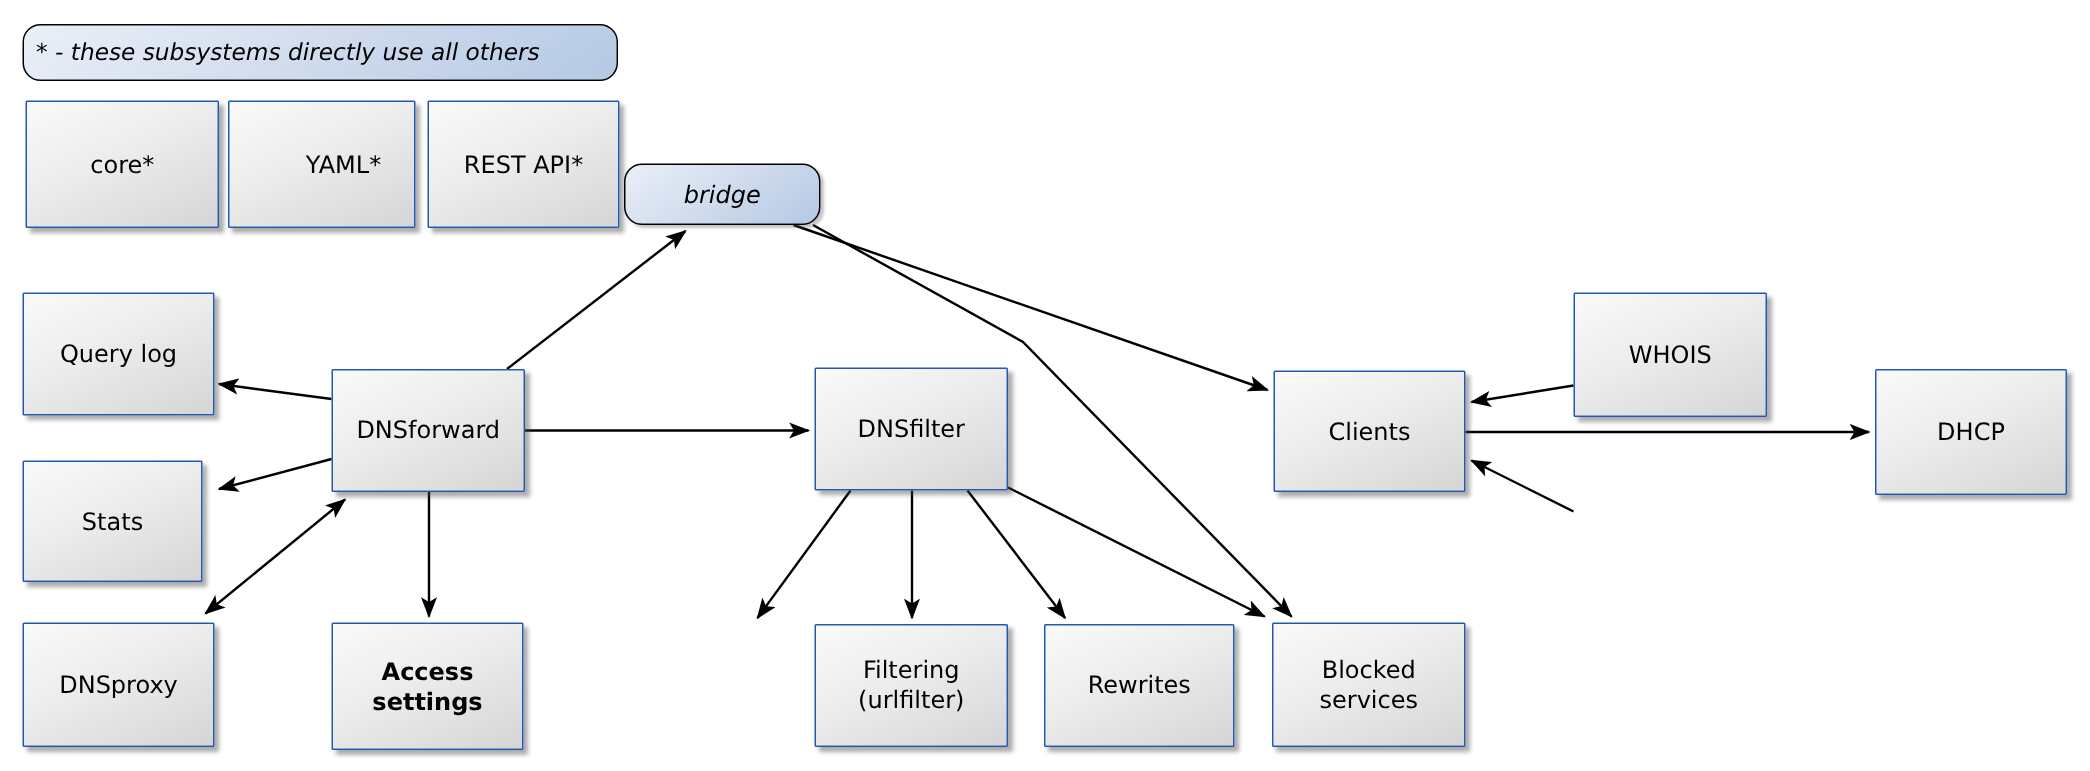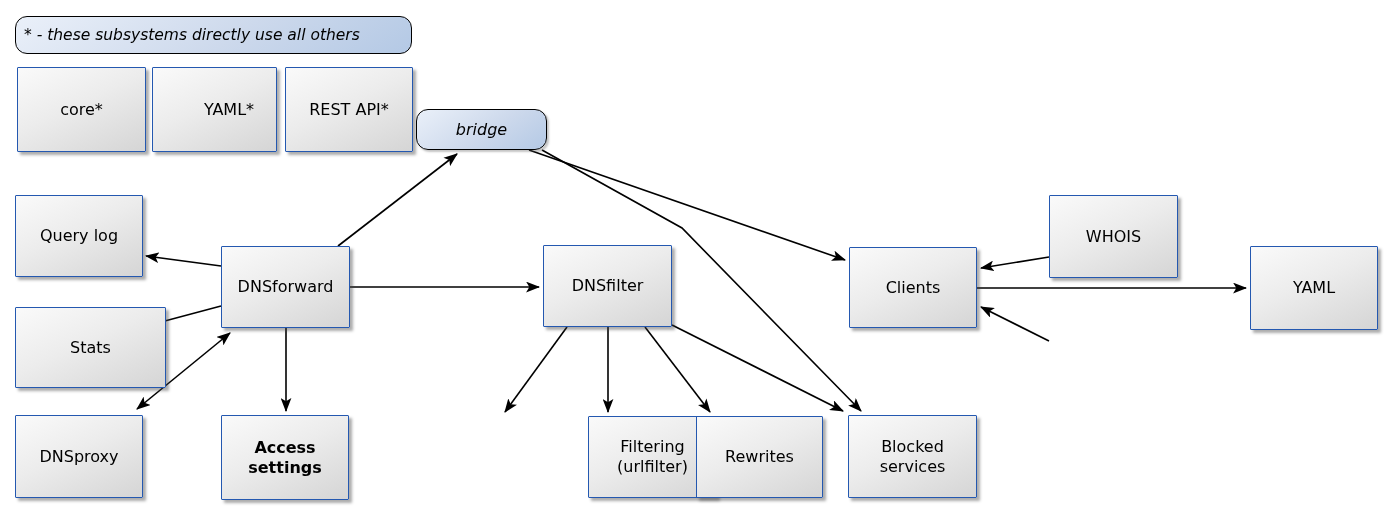--- a/index.html
+++ b/index.html
@@ -90,32 +90,32 @@
 
   <div class="bluebox legend" style="left:15px; top:16px; width:397px; height:38px;">* - these subsystems directly use all others</div>
 
   <div class="node" style="left:17px;  top:67px;  width:129px; height:85px;">core*</div>
   <div class="node" style="left:152px; top:67px;  width:125px; height:85px;padding-left:29px;">YAML*</div>
   <div class="node" style="left:285px; top:67px;  width:128px; height:85px;">REST API*</div>
 
   <div class="bluebox" style="left:416px; top:109px; width:131px; height:41px;">bridge</div>
 
   <div class="node" style="left:15px;  top:195px; width:128px; height:82px;">Query log</div>
-  <div class="node" style="left:15px;  top:307px; width:151px; height:81px;">Stats</div>
+  <div class="node" style="left:15px;  top:307px; width:120px; height:81px;">Stats</div>
   <div class="node" style="left:15px;  top:415px; width:128px; height:83px;">DNSproxy</div>
 
   <div class="node" style="left:221px; top:246px; width:129px; height:82px;">DNSforward</div>
   <div class="node" style="left:221px; top:415px; width:128px; height:85px;font-weight:bold;">Access
 settings</div>
 
   <div class="node" style="left:543px; top:245px; width:129px; height:82px;">DNSfilter</div>
 
-  <div class="node" style="left:543px; top:416px; width:129px; height:82px;margin-left:45px;">Filtering
+  <div class="node" style="left:543px; top:416px; width:129px; height:82px;">Filtering
 (urlfilter)</div>
   <div class="node" style="left:696px; top:416px; width:127px; height:82px;">Rewrites</div>
   <div class="node" style="left:848px; top:415px; width:129px; height:83px;">Blocked
 services</div>
 
   <div class="node" style="left:849px; top:247px; width:128px; height:81px;">Clients</div>
   <div class="node" style="left:1049px; top:195px; width:129px; height:83px;">WHOIS</div>
-  <div class="node" style="left:1250px; top:246px; width:128px; height:84px;">YAML</div>
+  <div class="node" style="left:1250px; top:246px; width:128px; height:84px;">DHCP</div>
 
 </div>
 
 </body></html>

